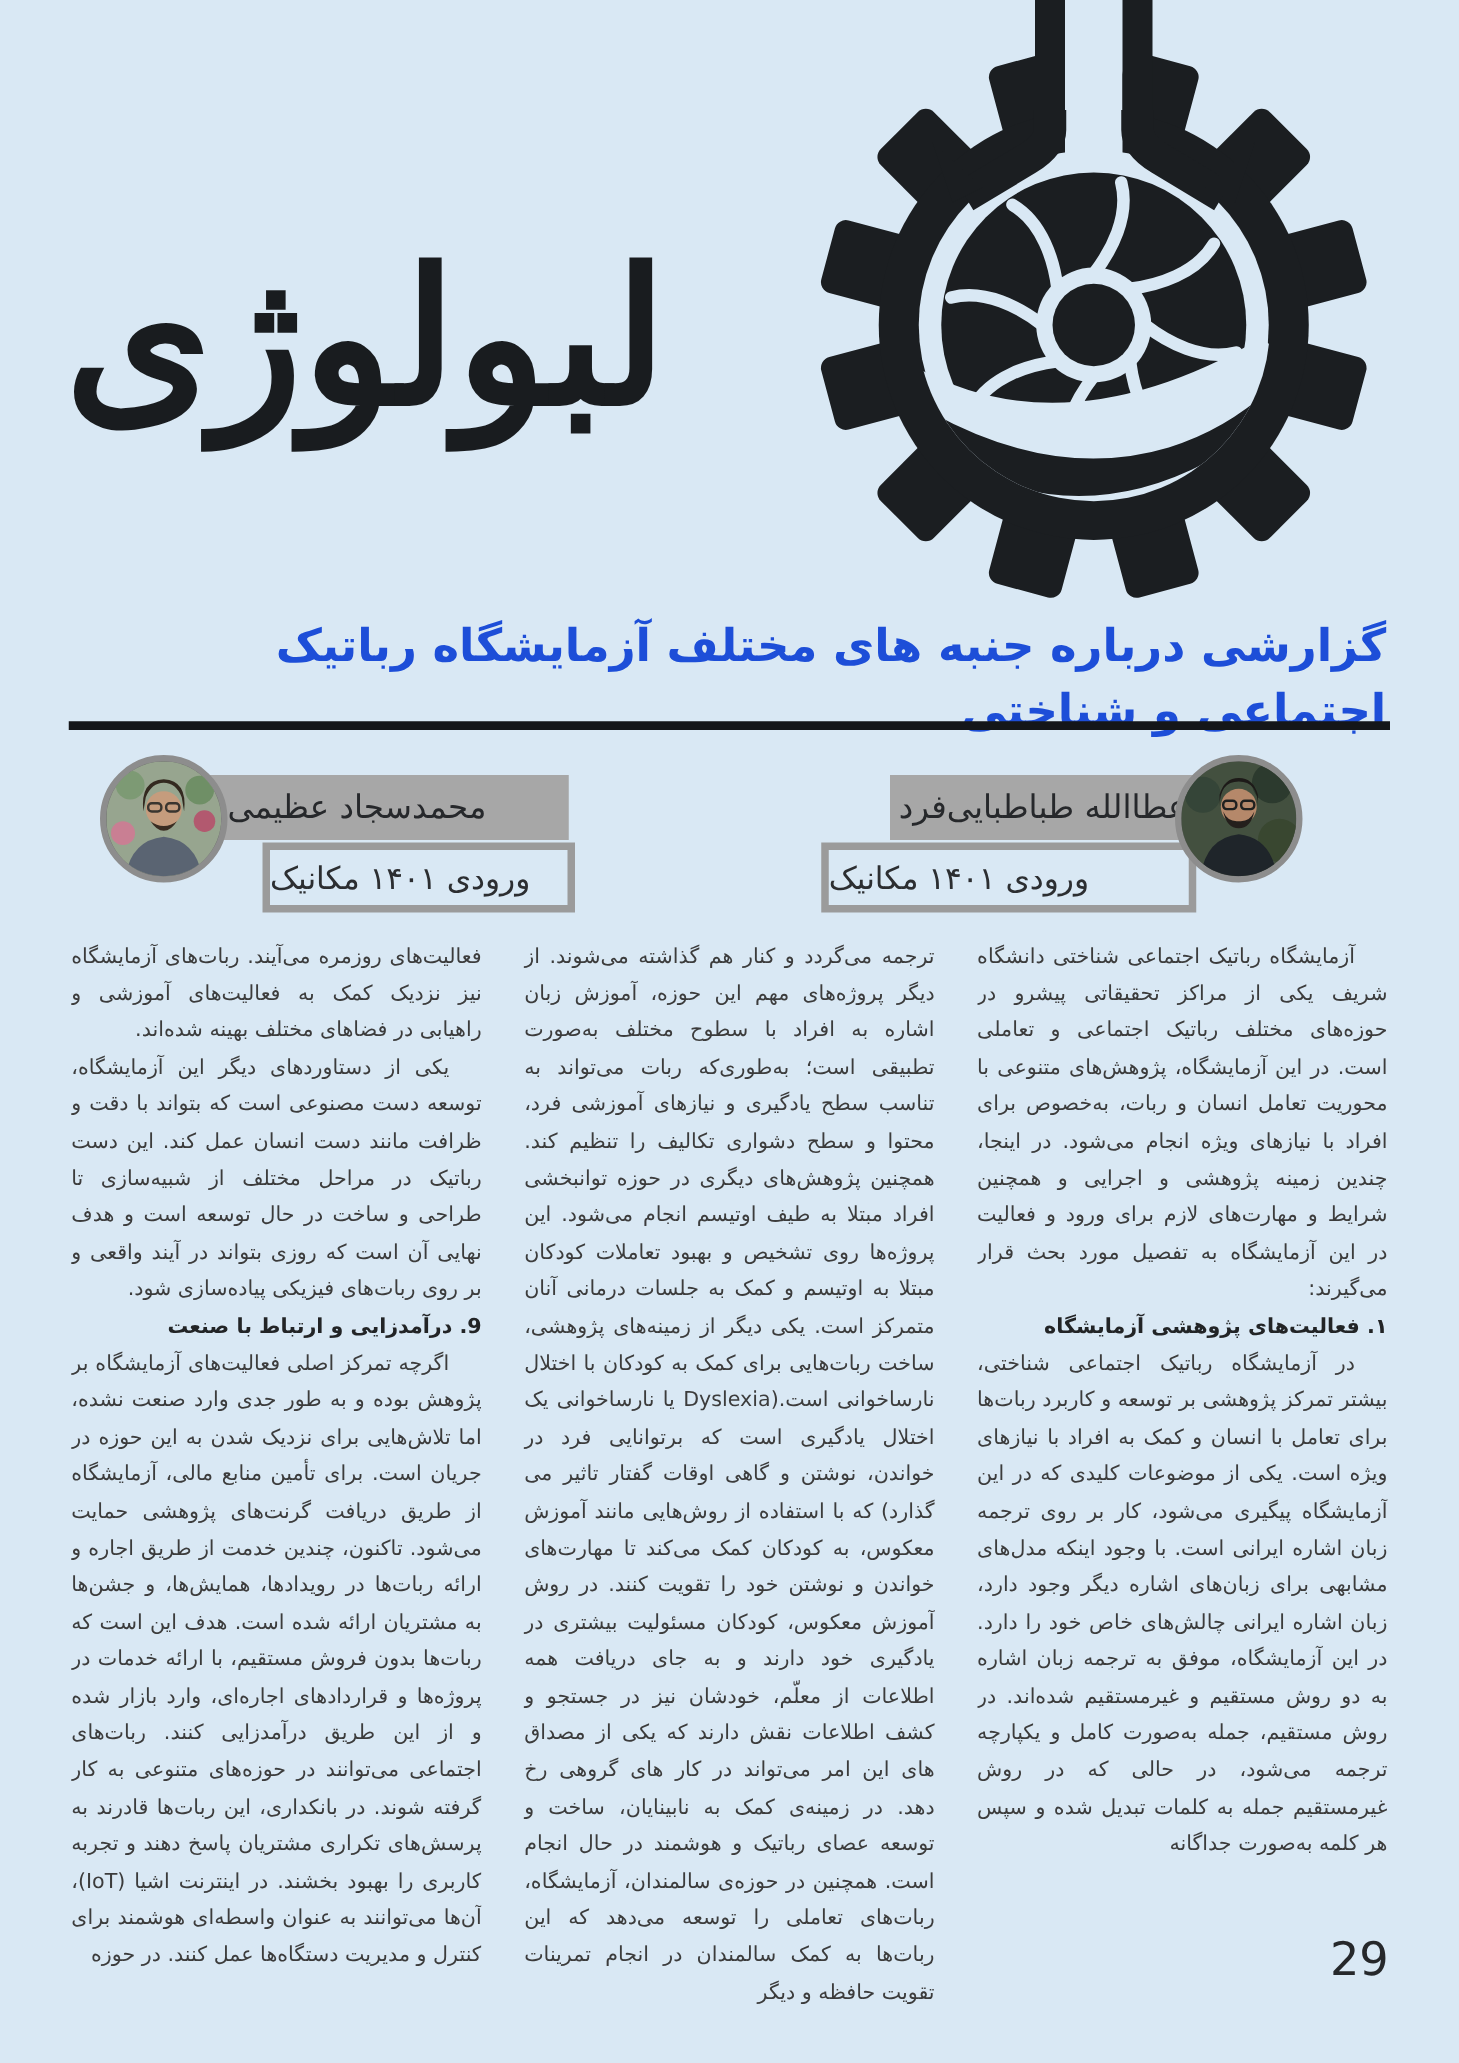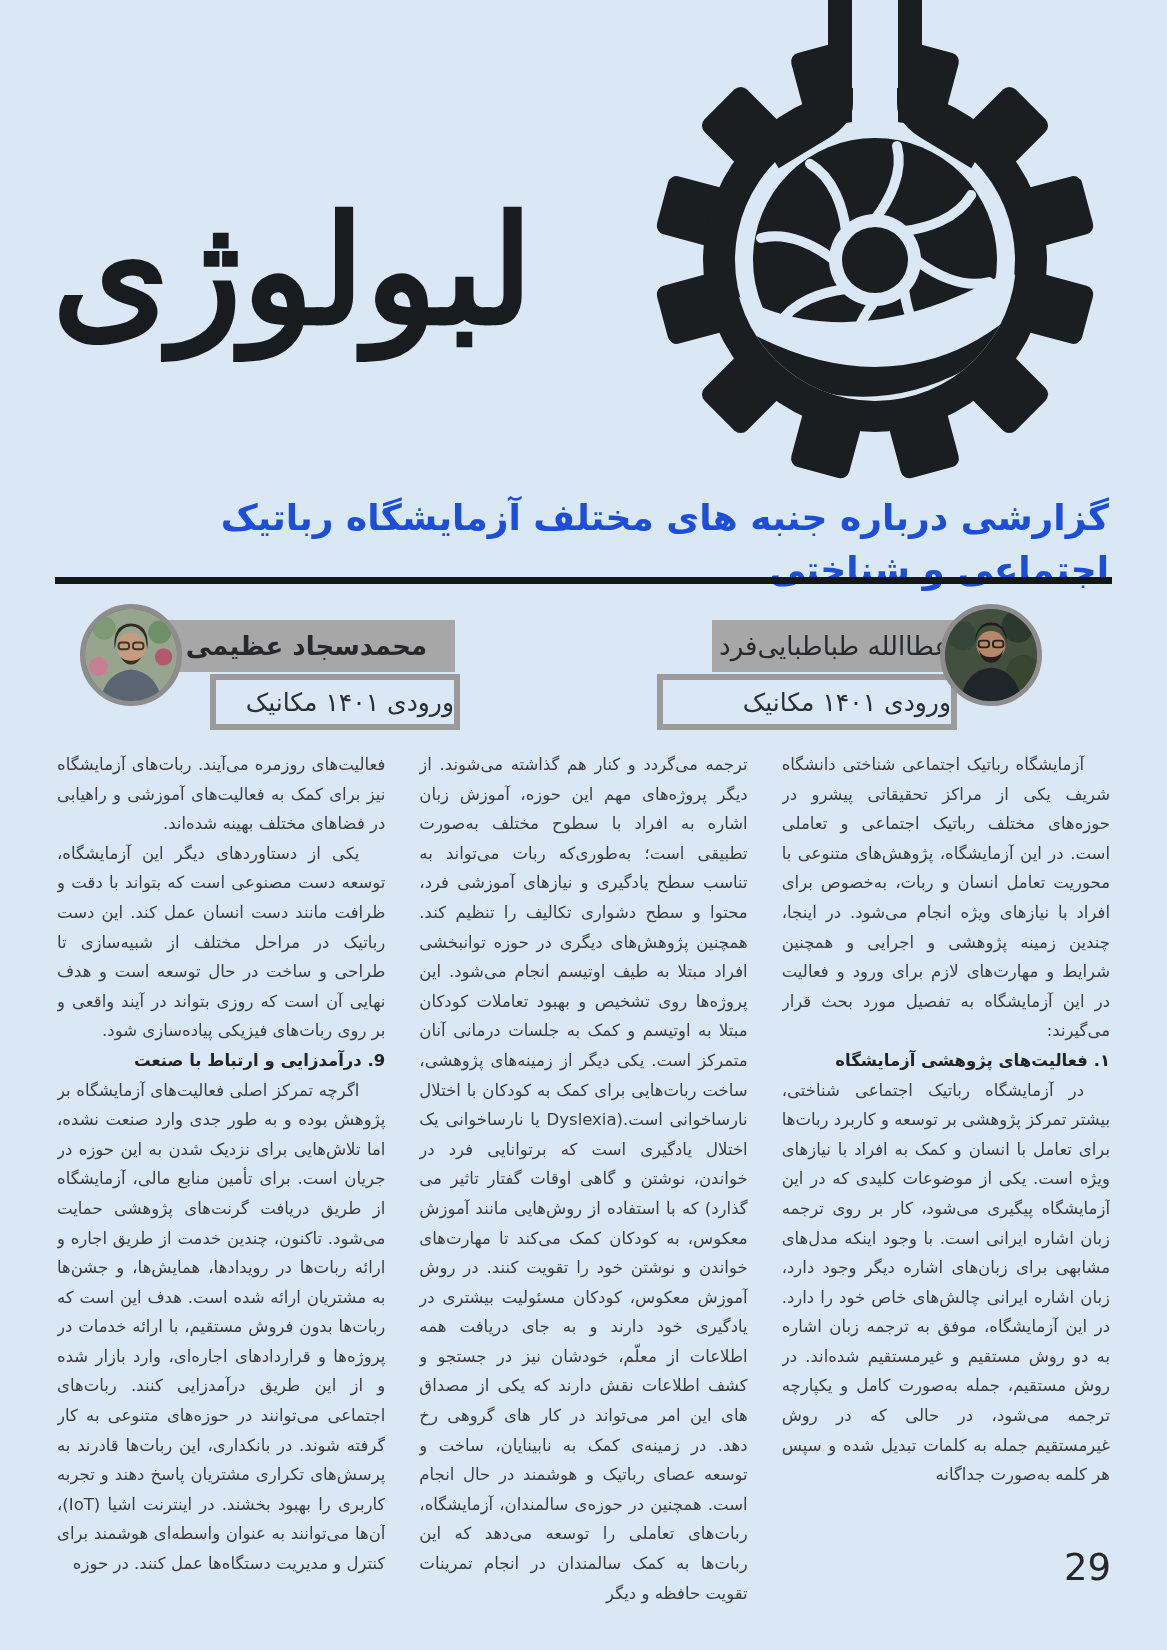--- a/index.html
+++ b/index.html
@@ -33,24 +33,24 @@
     border:5px solid #8d8d8d;overflow:hidden;z-index:3;background:#666;
   }
   .author-card.right .avatar{right:0;}
   .author-card.left  .avatar{left:25px;}
   .name-banner{
     position:absolute;top:20px;height:52px;background:#a7a7a7;z-index:2;
     direction:rtl;display:flex;align-items:center;
     font-size:26px;color:#26282b;
   }
   .author-card.right .name-banner{right:40px;width:290px;padding-right:52px;box-sizing:border-box;justify-content:flex-start;}
-  .author-card.left  .name-banner{left:105px;width:295px;padding-right:28px;box-sizing:border-box;justify-content:flex-start;font-weight:bold;}
+  .author-card.left  .name-banner{left:105px;width:295px;padding-right:44px;box-sizing:border-box;justify-content:center;}
   .entry-box{
     position:absolute;top:74px;height:56px;border:6px solid #9b9b9b;z-index:1;
-    direction:rtl;display:flex;align-items:center;justify-content:flex-start;
+    direction:rtl;display:flex;align-items:center;justify-content:flex-end;
     font-size:25px;color:#2c2e31;box-sizing:border-box;
   }
   .author-card.right .entry-box{right:85px;width:300px;}
   .author-card.left  .entry-box{left:155px;width:250px;}
   
   .columns{
     position:absolute;top:750px;right:57px;left:57px;height:862px;
     direction:rtl;display:flex;gap:34px;
   }
   .col{width:330px;height:100%;overflow:hidden;text-align:justify;}
@@ -181,21 +181,21 @@
   <div class="columns">
     <div class="col">
         <p class="indent">آزمایشگاه رباتیک اجتماعی شناختی دانشگاه شریف یکی از مراکز تحقیقاتی پیشرو در حوزه‌های مختلف رباتیک اجتماعی و تعاملی است. در این آزمایشگاه، پژوهش‌های متنوعی با محوریت تعامل انسان و ربات، به‌خصوص برای افراد با نیازهای ویژه انجام می‌شود. در اینجا، چندین زمینه پژوهشی و اجرایی و همچنین شرایط و مهارت‌های لازم برای ورود و فعالیت در این آزمایشگاه به تفصیل مورد بحث قرار می‌گیرند:</p>
         <p class="heading">۱. فعالیت‌های پژوهشی آزمایشگاه</p>
         <p class="indent">در آزمایشگاه رباتیک اجتماعی شناختی، بیشتر تمرکز پژوهشی بر توسعه و کاربرد ربات‌ها برای تعامل با انسان و کمک به افراد با نیازهای ویژه است. یکی از موضوعات کلیدی که در این آزمایشگاه پیگیری می‌شود، کار بر روی ترجمه زبان اشاره ایرانی است. با وجود اینکه مدل‌های مشابهی برای زبان‌های اشاره دیگر وجود دارد، زبان اشاره ایرانی چالش‌های خاص خود را دارد. در این آزمایشگاه، موفق به ترجمه زبان اشاره به دو روش مستقیم و غیرمستقیم شده‌اند. در روش مستقیم، جمله به‌صورت کامل و یکپارچه ترجمه می‌شود، در حالی که در روش غیرمستقیم جمله به کلمات تبدیل شده و سپس هر کلمه به‌صورت جداگانه</p>
       </div>
     <div class="col">
         <p class="flow">ترجمه می‌گردد و کنار هم گذاشته می‌شوند. از دیگر پروژه‌های مهم این حوزه، آموزش زبان اشاره به افراد با سطوح مختلف به‌صورت تطبیقی است؛ به‌طوری‌که ربات می‌تواند به تناسب سطح یادگیری و نیازهای آموزشی فرد، محتوا و سطح دشواری تکالیف را تنظیم کند. همچنین پژوهش‌های دیگری در حوزه توانبخشی افراد مبتلا به طیف اوتیسم انجام می‌شود. این پروژه‌ها روی تشخیص و بهبود تعاملات کودکان مبتلا به اوتیسم و کمک به جلسات درمانی آنان متمرکز است. یکی دیگر از زمینه‌های پژوهشی، ساخت ربات‌هایی برای کمک به کودکان با اختلال نارساخوانی است.(Dyslexia یا نارساخوانی یک اختلال یادگیری است که برتوانایی فرد در خواندن، نوشتن و گاهی اوقات گفتار تاثیر می گذارد) که با استفاده از روش‌هایی مانند آموزش معکوس، به کودکان کمک می‌کند تا مهارت‌های خواندن و نوشتن خود را تقویت کنند. در روش آموزش معکوس، کودکان مسئولیت بیشتری در یادگیری خود دارند و به جای دریافت همه اطلاعات از معلّم، خودشان نیز در جستجو و کشف اطلاعات نقش دارند که یکی از مصداق های این امر می‌تواند در کار های گروهی رخ دهد. در زمینه‌ی کمک به نابینایان، ساخت و توسعه عصای رباتیک و هوشمند در حال انجام است. همچنین در حوزه‌ی سالمندان، آزمایشگاه، ربات‌های تعاملی را توسعه می‌دهد که این ربات‌ها به کمک سالمندان در انجام تمرینات تقویت حافظه و دیگر</p>
       </div>
     <div class="col">
-        <p class="flow">فعالیت‌های روزمره می‌آیند. ربات‌های آزمایشگاه نیز برای کمک به فعالیت‌های آموزشی و راهیابی در فضاهای مختلف بهینه شده‌اند.</p>
+        <p class="flow">فعالیت‌های روزمره می‌آیند. ربات‌های آزمایشگاه نیز نزدیک کمک به فعالیت‌های آموزشی و راهیابی در فضاهای مختلف بهینه شده‌اند.</p>
         <p class="indent">یکی از دستاوردهای دیگر این آزمایشگاه، توسعه دست مصنوعی است که بتواند با دقت و ظرافت مانند دست انسان عمل کند. این دست رباتیک در مراحل مختلف از شبیه‌سازی تا طراحی و ساخت در حال توسعه است و هدف نهایی آن است که روزی بتواند در آیند واقعی و بر روی ربات‌های فیزیکی پیاده‌سازی شود.</p>
         <p class="heading">9. درآمدزایی و ارتباط با صنعت</p>
         <p class="indent">اگرچه تمرکز اصلی فعالیت‌های آزمایشگاه بر پژوهش بوده و به طور جدی وارد صنعت نشده، اما تلاش‌هایی برای نزدیک شدن به این حوزه در جریان است. برای تأمین منابع مالی، آزمایشگاه از طریق دریافت گرنت‌های پژوهشی حمایت می‌شود. تاکنون، چندین خدمت از طریق اجاره و ارائه ربات‌ها در رویدادها، همایش‌ها، و جشن‌ها به مشتریان ارائه شده است. هدف این است که ربات‌ها بدون فروش مستقیم، با ارائه خدمات در پروژه‌ها و قراردادهای اجاره‌ای، وارد بازار شده و از این طریق درآمدزایی کنند. ربات‌های اجتماعی می‌توانند در حوزه‌های متنوعی به کار گرفته شوند. در بانکداری، این ربات‌ها قادرند به پرسش‌های تکراری مشتریان پاسخ دهند و تجربه کاربری را بهبود بخشند. در اینترنت اشیا (IoT)، آن‌ها می‌توانند به عنوان واسطه‌ای هوشمند برای کنترل و مدیریت دستگاه‌ها عمل کنند. در حوزه</p>
       </div>
   </div>
 
   <div class="page-number">29</div>
 
 </div>
 

